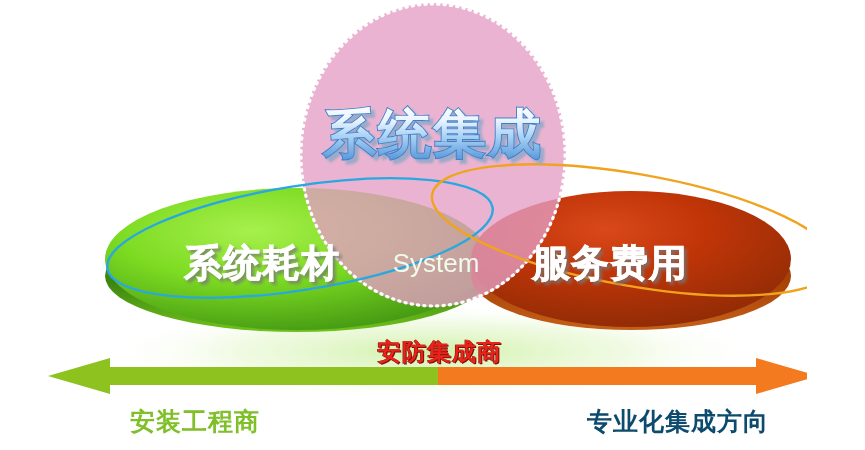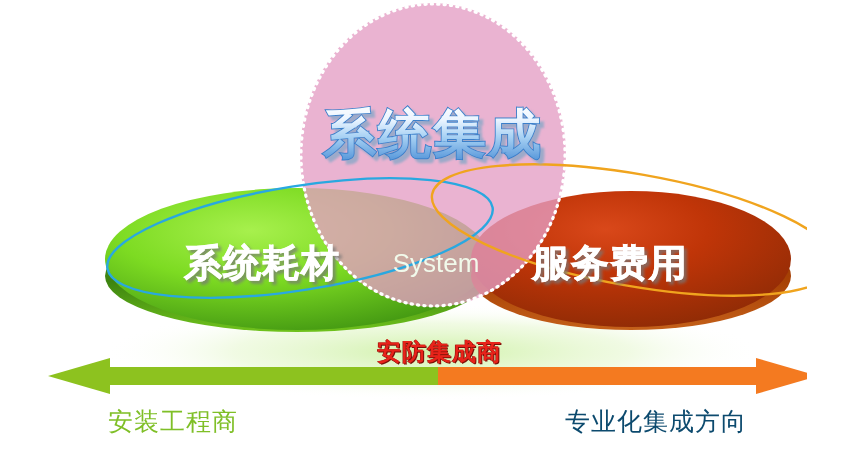--- a/index.html
+++ b/index.html
@@ -24,22 +24,23 @@
     top: 0;
   }
   .lbl {
     position: absolute;
     white-space: nowrap;
     pointer-events: none;
   }
   
   .axis-label {
     font-size: 25px;
-    font-weight: normal;
+    font-weight: bold;
     letter-spacing: 1px;
+    margin-left: 22px;
   }
   .axis-label.left  { color: #7fbf27; }
   .axis-label.right { color: #0c4a6e; }
   .axis-center {
     font-size: 24px;
     font-weight: bold;
     color: #e8231a;
     letter-spacing: 1px;
     text-shadow: 1px 1px 0 #7a1008, -0.5px -0.5px 0 #7a1008;
   }

